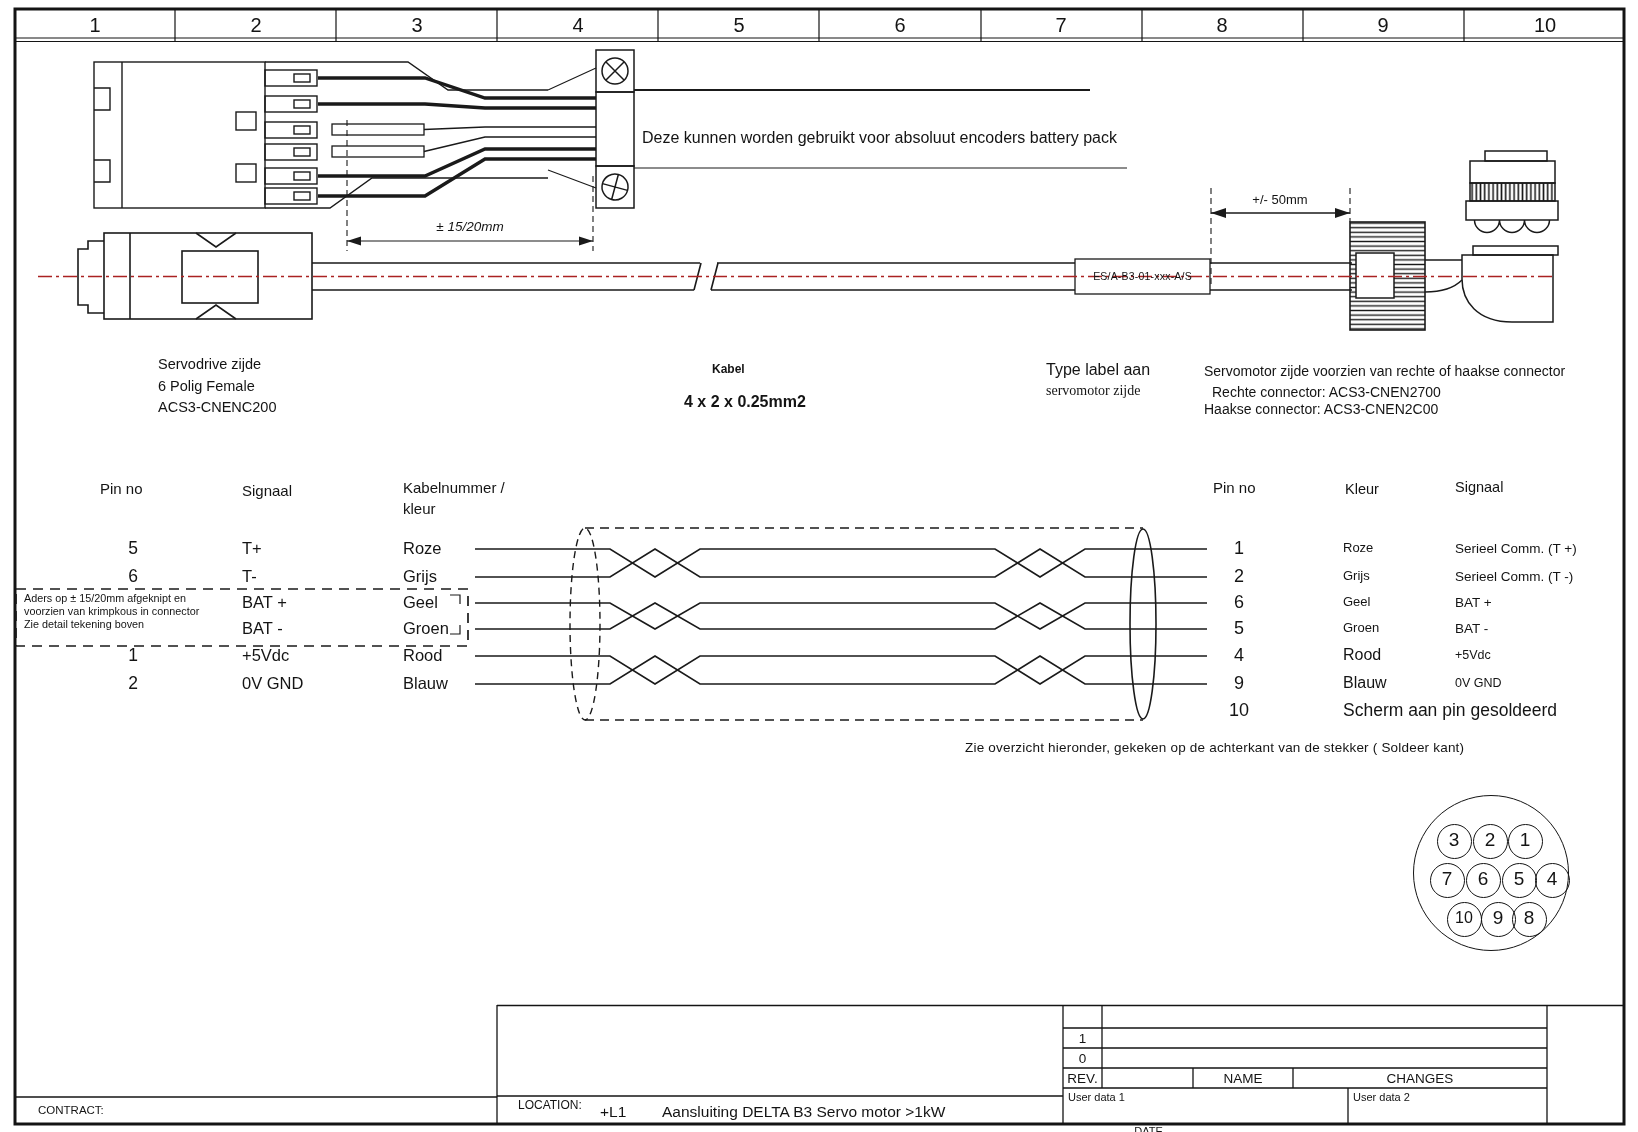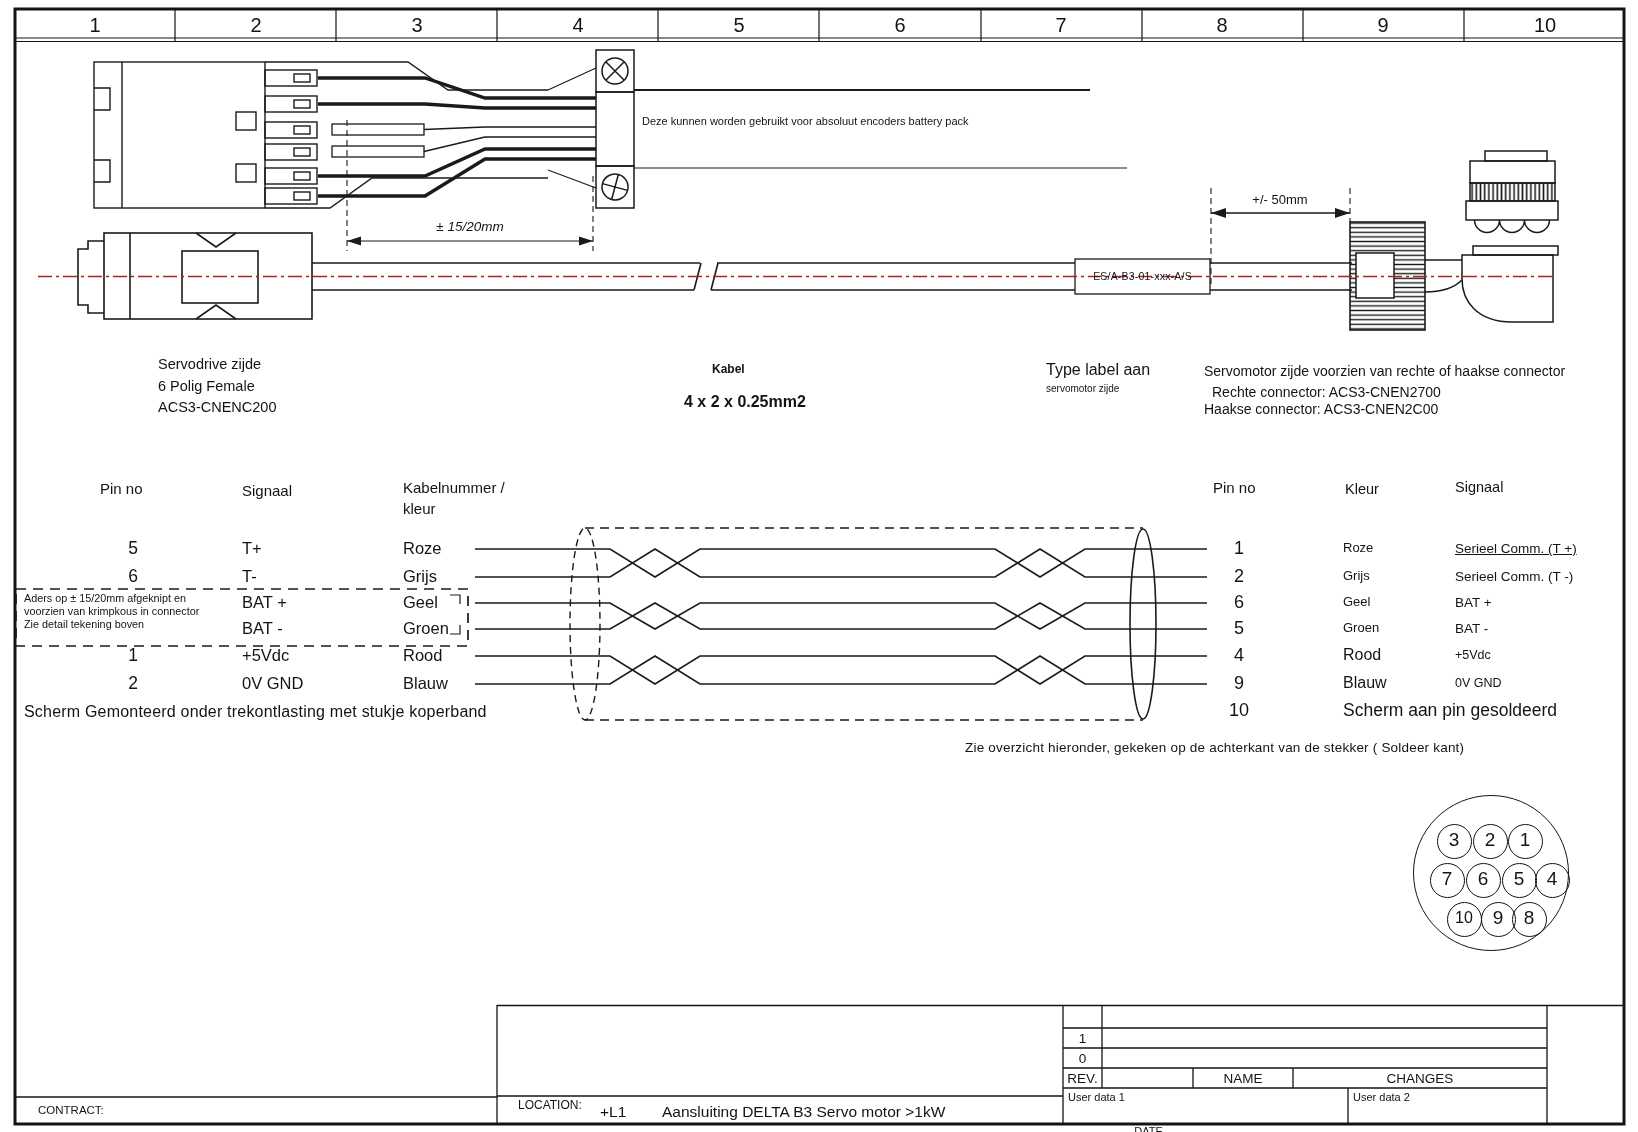--- a/index.html
+++ b/index.html
@@ -168,32 +168,32 @@
 <div class="t ctr" style="left:256px;top:14px;font-size:20px;">2</div>
 <div class="t ctr" style="left:417px;top:14px;font-size:20px;">3</div>
 <div class="t ctr" style="left:578px;top:14px;font-size:20px;">4</div>
 <div class="t ctr" style="left:739px;top:14px;font-size:20px;">5</div>
 <div class="t ctr" style="left:900px;top:14px;font-size:20px;">6</div>
 <div class="t ctr" style="left:1061px;top:14px;font-size:20px;">7</div>
 <div class="t ctr" style="left:1222px;top:14px;font-size:20px;">8</div>
 <div class="t ctr" style="left:1383px;top:14px;font-size:20px;">9</div>
 <div class="t ctr" style="left:1545px;top:14px;font-size:20px;">10</div>
 
-<div class="t" style="left:642px;top:115px;font-size:11px;text-align:center;">Deze kunnen worden gebruikt voor absoluut encoders battery pack</div>
+<div class="t" style="left:642px;top:129px;font-size:16px;text-align:center;">Deze kunnen worden gebruikt voor absoluut encoders battery pack</div>
 <div class="t ctr" style="left:470px;top:219px;font-size:13.5px;font-style:italic;">± 15/20mm</div>
 <div class="t ctr" style="left:1280px;top:193px;font-size:13px;">+/- 50mm</div>
 <div class="boxtxt" style="left:1075px;top:259px;width:135px;height:44px;line-height:35px;font-size:10.5px;letter-spacing:.2px;">ES/A-B3-01-xxx-A/S</div>
 
 <div class="t" style="left:158px;top:356px;font-size:14.5px;">Servodrive zijde</div>
 <div class="t" style="left:158px;top:378px;font-size:14.5px;">6 Polig Female</div>
 <div class="t" style="left:158px;top:399px;font-size:14.5px;">ACS3-CNENC200</div>
 <div class="t" style="left:712px;top:363px;font-size:12px;font-weight:700;">Kabel</div>
 <div class="t" style="left:684px;top:393px;font-size:16px;font-weight:700;">4 x 2 x 0.25mm2</div>
 <div class="t" style="left:1046px;top:361px;font-size:16px;">Type label aan</div>
-<div class="t" style="left:1046px;top:383px;font-size:10px;">servomotor zijde</div>
+<div class="t" style="left:1046px;top:383px;font-size:14px;font-family:Liberation Serif, serif;">servomotor zijde</div>
 <div class="t" style="left:1204px;top:363px;font-size:14px;">Servomotor zijde voorzien van rechte of haakse connector</div>
 <div class="t" style="left:1212px;top:384px;font-size:14px;">Rechte connector: ACS3-CNEN2700</div>
 <div class="t" style="left:1204px;top:401px;font-size:14px;">Haakse connector: ACS3-CNEN2C00</div>
 
 <div class="t" style="left:100px;top:480px;font-size:15px;">Pin no</div>
 <div class="t" style="left:242px;top:482px;font-size:15px;">Signaal</div>
 <div class="t" style="left:403px;top:479px;font-size:15px;">Kabelnummer /</div>
 <div class="t" style="left:403px;top:500px;font-size:15px;">kleur</div>
 
 <div class="cell" style="left:90px;top:538px;width:48px;text-align:right;font-size:17.5px;">5</div>
@@ -216,29 +216,28 @@
 <div class="t" style="left:242px;top:646px;font-size:16.5px;">+5Vdc</div>
 <div class="t" style="left:403px;top:646px;font-size:16.5px;">Rood</div>
 
 <div class="cell" style="left:90px;top:673px;width:48px;text-align:right;font-size:17.5px;">2</div>
 <div class="t" style="left:242px;top:674px;font-size:16.5px;">0V GND</div>
 <div class="t" style="left:403px;top:674px;font-size:16.5px;">Blauw</div>
 
 <div class="t" style="left:24px;top:592px;font-size:10.8px;">Aders op ± 15/20mm afgeknipt en</div>
 <div class="t" style="left:24px;top:605px;font-size:10.8px;">voorzien van krimpkous in connector</div>
 <div class="t" style="left:24px;top:618px;font-size:10.8px;">Zie detail tekening boven</div>
-<div class="t" style="left:24px;top:703px;font-size:16px;letter-spacing:.2px;">Scherm Gemonteerd onder trekontlasting met stukje koperband</div>
 
 <div class="t" style="left:1213px;top:479px;font-size:15px;">Pin no</div>
 <div class="t" style="left:1345px;top:481px;font-size:14.5px;">Kleur</div>
 <div class="t" style="left:1455px;top:479px;font-size:14.5px;">Signaal</div>
 
 <div class="cell" style="left:1215px;top:538px;width:48px;font-size:18px;">1</div>
 <div class="t" style="left:1343px;top:541px;font-size:13px;">Roze</div>
-<div class="t" style="left:1455px;top:541px;font-size:13.5px;text-decoration:underline;">Serieel Comm.  (T +)</div>
+<div class="t" style="left:1455px;top:541px;font-size:13.5px;">Serieel Comm.  (T +)</div>
 
 <div class="cell" style="left:1215px;top:566px;width:48px;font-size:18px;">2</div>
 <div class="t" style="left:1343px;top:569px;font-size:13px;">Grijs</div>
 <div class="t" style="left:1455px;top:569px;font-size:13.5px;">Serieel Comm.  (T -)</div>
 
 <div class="cell" style="left:1215px;top:592px;width:48px;font-size:18px;">6</div>
 <div class="t" style="left:1343px;top:595px;font-size:13px;">Geel</div>
 <div class="t" style="left:1455px;top:595px;font-size:13.5px;">BAT +</div>
 
 <div class="cell" style="left:1215px;top:618px;width:48px;font-size:18px;">5</div>

